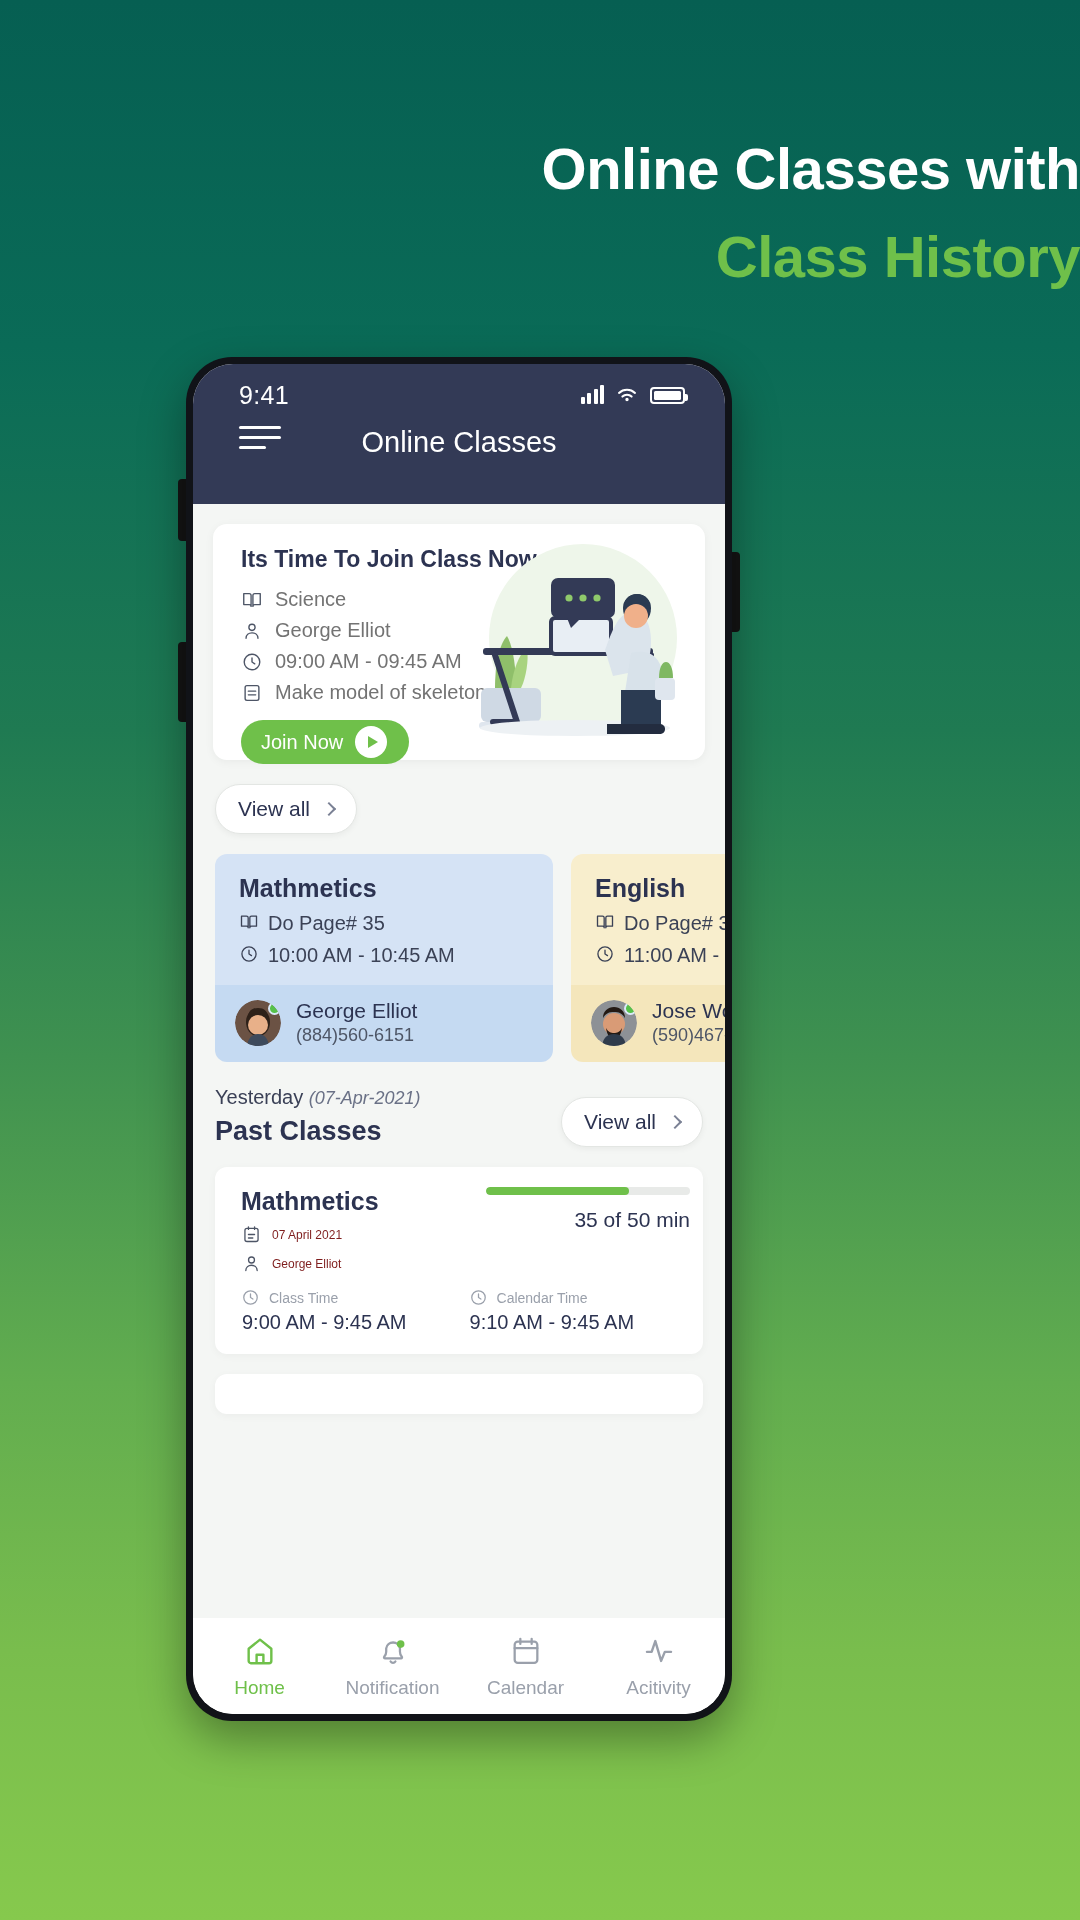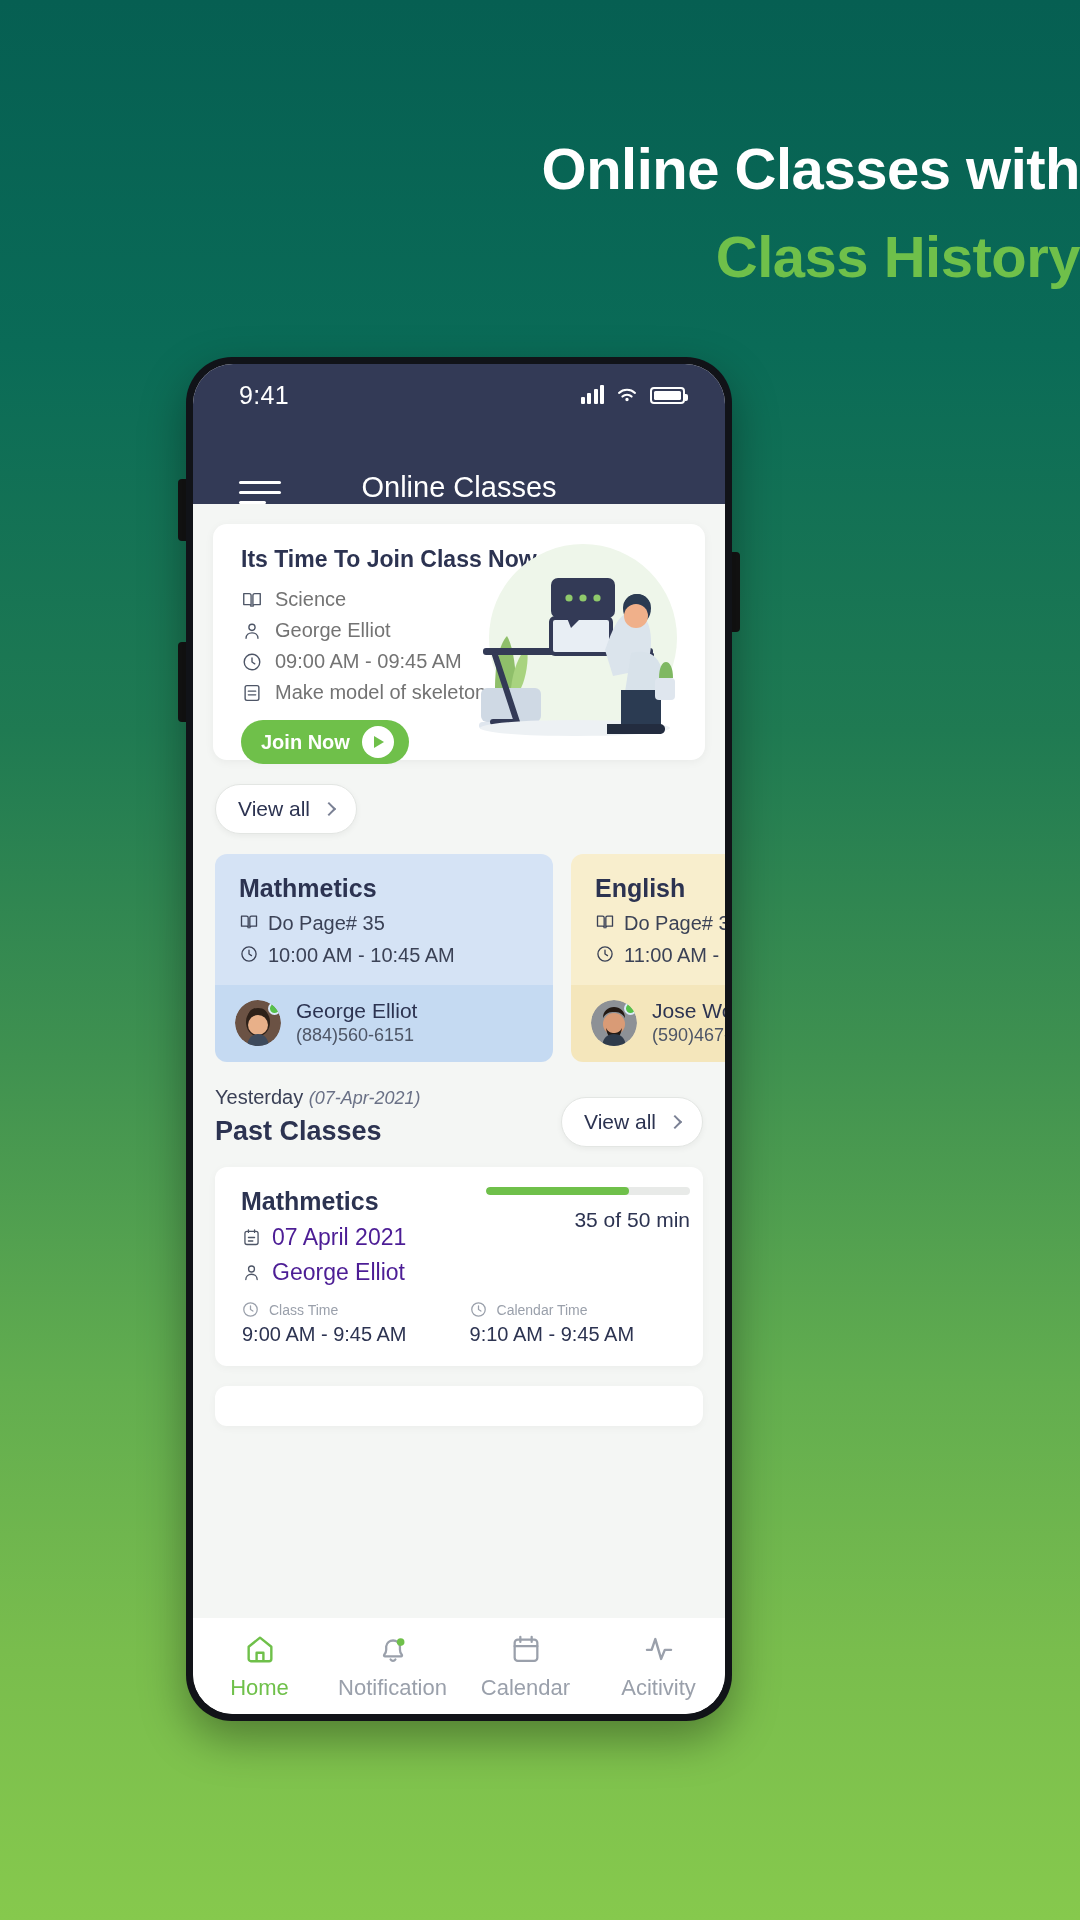--- a/index.html
+++ b/index.html
@@ -48,21 +48,21 @@
   .st-time { color:#fff; font-size:25px; font-weight:500; letter-spacing:0.3px; }
   .st-icons { display:flex; align-items:flex-end; gap:11px; }
   .sig { display:flex; align-items:flex-end; gap:2.5px; height:18px; }
   .sig i { display:block; width:4px; background:#fff; border-radius:1px; }
   .sig i:nth-child(1){height:7px;} .sig i:nth-child(2){height:11px;}
   .sig i:nth-child(3){height:15px;} .sig i:nth-child(4){height:19px;}
   .batt { width:35px; height:17px; border:2px solid #fff; border-radius:4px; position:relative; }
   .batt::after { content:""; position:absolute; right:-5px; top:4.5px; width:3px; height:7px; background:#fff; border-radius:0 2px 2px 0; }
   .batt i { position:absolute; inset:2px; background:#fff; border-radius:1.5px; }
 
-  .appbar { height:78px; display:flex; align-items:flex-end; position:relative; padding:0 46px; }
+  .appbar { height:78px; display:flex; align-items:flex-start; position:relative; padding:0 46px; }
   .hamb { display:flex; flex-direction:column; gap:7px; width:42px; }
   .hamb span { display:block; height:3px; background:#fff; border-radius:2px; }
   .hamb span:nth-child(1){ width:42px; }
   .hamb span:nth-child(2){ width:42px; }
   .hamb span:nth-child(3){ width:27px; }
   .appbar-title {
     position:absolute; left:0; right:0; text-align:center;
     color:#fff; font-size:29px; font-weight:400; pointer-events:none;
   }
 
@@ -76,21 +76,21 @@
     box-shadow:0 2px 10px rgba(0,0,0,0.05);
   }
   .join-title { font-size:23px; font-weight:bold; color:#2c3351; padding:0 0 0 28px; }
   .join-list { margin-top:11px; padding-left:28px; }
   .jrow { display:flex; align-items:center; gap:12px; height:31px; }
   .jrow .txt { font-size:20px; color:#737373; }
   .join-btn {
     margin:12px 0 0 28px; width:168px; height:44px; background:#6fc04a; border-radius:24px;
     display:flex; align-items:center; padding:0 6px 0 20px; gap:12px; border:none; cursor:pointer;
   }
-  .join-btn .lbl { color:#fff; font-size:20px; font-weight:bold; }
+  .join-btn .lbl { color:#fff; font-size:20px; font-weight:normal; }
   .play-circ {
     width:32px; height:32px; border-radius:50%; background:#fff;
     display:flex; align-items:center; justify-content:center;
   }
   .play-circ::after { content:""; border-left:10px solid #6fc04a; border-top:6px solid transparent; border-bottom:6px solid transparent; margin-left:3px; }
 
   .illus { position:absolute; right:10px; top:14px; width:240px; height:210px; }
 
   
   .sect { margin:24px 22px 0 22px; display:flex; align-items:flex-end; justify-content:space-between; }
@@ -123,37 +123,37 @@
   .card-cream .up-top { background:#f8eecd; }
   .card-cream .up-foot { background:#f4e6bb; }
 
   
   .past-card {
     margin:20px 22px 0 22px; background:#fff; border-radius:12px; padding:20px 26px 20px 26px;
     position:relative; box-shadow:0 2px 8px rgba(0,0,0,0.04);
   }
   .past-name { font-size:25px; font-weight:bold; color:#2c3351; }
   .past-line { display:flex; align-items:center; gap:10px; margin-top:8px; }
-  .past-line .txt { font-size:23px; color:#4c1d95; }
+  .past-line .txt { font-size:12px; color:#7f1d1d; }
   .prog-wrap { position:absolute; right:13px; top:20px; width:204px; text-align:right; }
   .prog-track { height:8px; background:#e8eae8; border-radius:5px; overflow:hidden; }
   .prog-fill { height:100%; background:#6fc04a; border-radius:5px; }
   .prog-label { font-size:21px; color:#2c3351; margin-top:13px; }
   .times { display:flex; gap:62px; margin-top:14px; }
   .tcol-head { display:flex; align-items:center; gap:9px; }
   .tcol-head .txt { font-size:14px; color:#9aa0ab; }
   .tcol-val { font-size:20px; color:#2c3351; margin-top:4px; padding-left:1px; }
 
   
   .bottomnav {
     position:absolute; bottom:0; left:0; right:0; height:96px; background:#fff;
     display:flex; align-items:center; border-radius:0 0 40px 40px;
   }
   .nav-item { flex:1; display:flex; flex-direction:column; align-items:center; gap:9px; cursor:pointer; }
-  .nav-lbl { font-size:22px; color:#9aa0ab; }
+  .nav-lbl { font-size:19px; color:#9aa0ab; }
   .nav-item.active .nav-lbl { color:#6fc04a; }
 
   svg { display:block; }
 </style>
 </head>
 <body>
 
 <div class="hero">
   <div class="hero-line1">Online Classes with</div>
   <div class="hero-line2">Class History</div>

